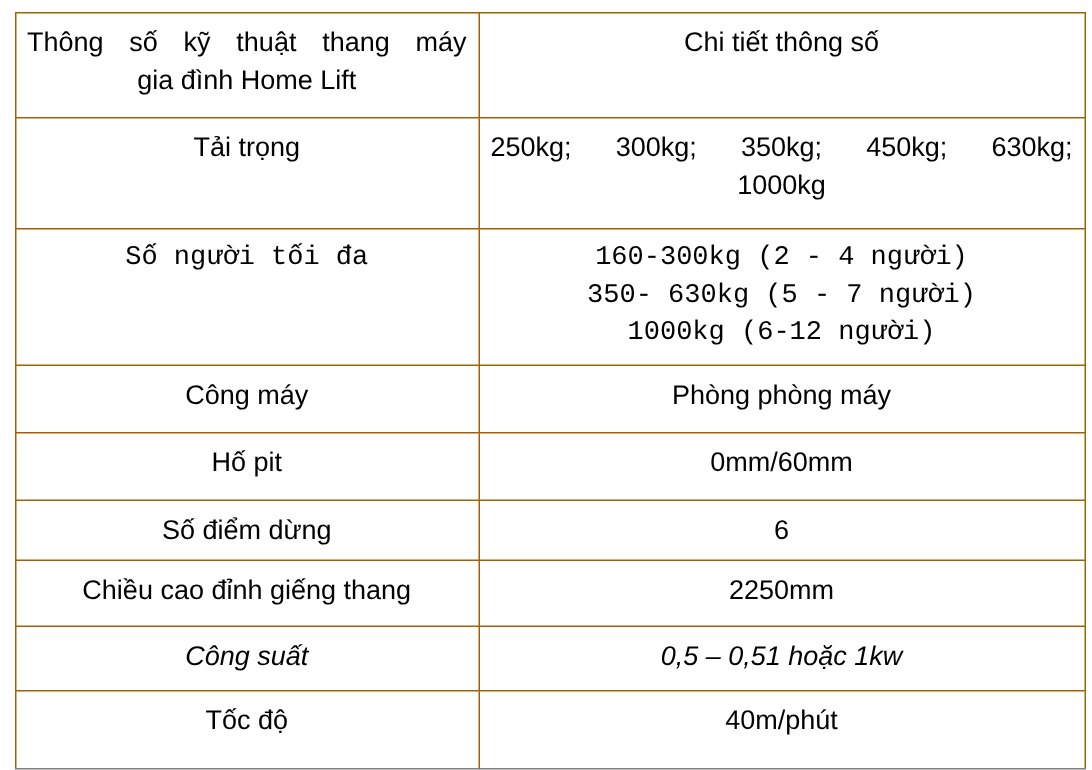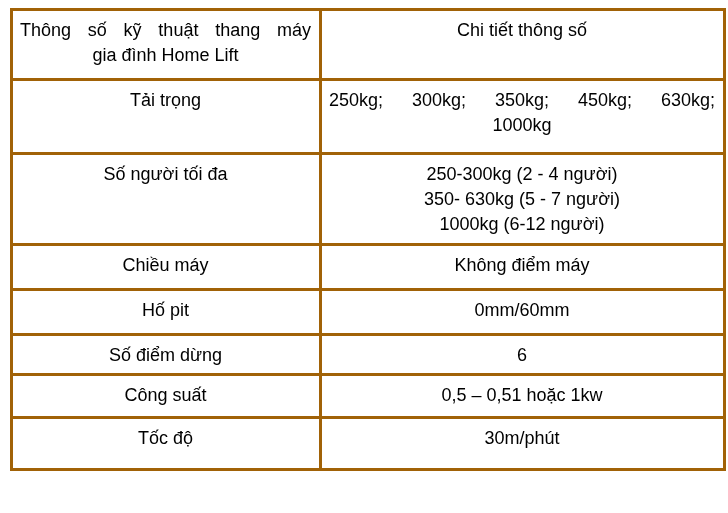--- a/index.html
+++ b/index.html
@@ -16,42 +16,42 @@
     border-collapse: collapse;
     table-layout: fixed;
     margin: 8px 0 0 10px;
     width: 713px;
     border: 1px solid #808080;
     border-bottom-width: 2px;
   }
   col.c1 { width: 309px; }
   col.c2 { width: 404px; }
   td {
-    border: 3px solid #a16207;
+    border: 1px solid #a16207;
     vertical-align: top;
     padding: 7px 8px 0 7px;
     font-size: 18px;
     line-height: 25px;
     background: #ffffff;
     overflow: hidden;
   }
   .line { text-align: center; white-space: nowrap; }
   .jline {
     text-align: justify;
     text-align-last: justify;
     white-space: normal;
   }
   tr.r1 { height: 70px; }
   tr.r2 { height: 74px; margin-left: 35px; }
-  tr.r3 { height: 91px; }
+  tr.r3 { height: 91px; font-family: Liberation Mono, monospace; }
   tr.r4 { height: 45px; }
   tr.r5 { height: 45px; }
   tr.r6 { height: 40px; }
   tr.r7 { height: 44px; }
-  tr.r8 { height: 43px; }
+  tr.r8 { height: 43px; font-style: italic; }
   tr.r9 { height: 52px; }
 </style>
 </head>
 <body>
 
 <table class="spec-table">
   <colgroup>
       <col class="c1">
       <col class="c2">
     </colgroup>
@@ -74,32 +74,32 @@
         <div class="jline">250kg; 300kg; 350kg; 450kg; 630kg;</div>
         <div class="line">1000kg</div>
       </td>
     </tr>
 
     <tr class="r3">
       <td>
         <div class="line">Số người tối đa</div>
       </td>
       <td>
-        <div class="line">250-300kg (2 - 4 người)</div>
+        <div class="line">160-300kg (2 - 4 người)</div>
         <div class="line">350- 630kg (5 - 7 người)</div>
         <div class="line">1000kg (6-12 người)</div>
       </td>
     </tr>
 
     <tr class="r4">
       <td>
-        <div class="line">Chiều máy</div>
+        <div class="line">Công máy</div>
       </td>
       <td>
-        <div class="line">Không điểm máy</div>
+        <div class="line">Phòng phòng máy</div>
       </td>
     </tr>
 
     <tr class="r5">
       <td>
         <div class="line">Hố pit</div>
       </td>
       <td>
         <div class="line">0mm/60mm</div>
       </td>
@@ -107,32 +107,40 @@
 
     <tr class="r6">
       <td>
         <div class="line">Số điểm dừng</div>
       </td>
       <td>
         <div class="line">6</div>
       </td>
     </tr>
 
+    <tr class="r7">
+      <td>
+        <div class="line">Chiều cao đỉnh giếng thang</div>
+      </td>
+      <td>
+        <div class="line">2250mm</div>
+      </td>
+    </tr>
 
     <tr class="r8">
       <td>
         <div class="line">Công suất</div>
       </td>
       <td>
         <div class="line">0,5 – 0,51 hoặc 1kw</div>
       </td>
     </tr>
 
     <tr class="r9">
       <td>
         <div class="line">Tốc độ</div>
       </td>
       <td>
-        <div class="line">30m/phút</div>
+        <div class="line">40m/phút</div>
       </td>
     </tr>
   </tbody>
 </table>
 
 </body></html>

